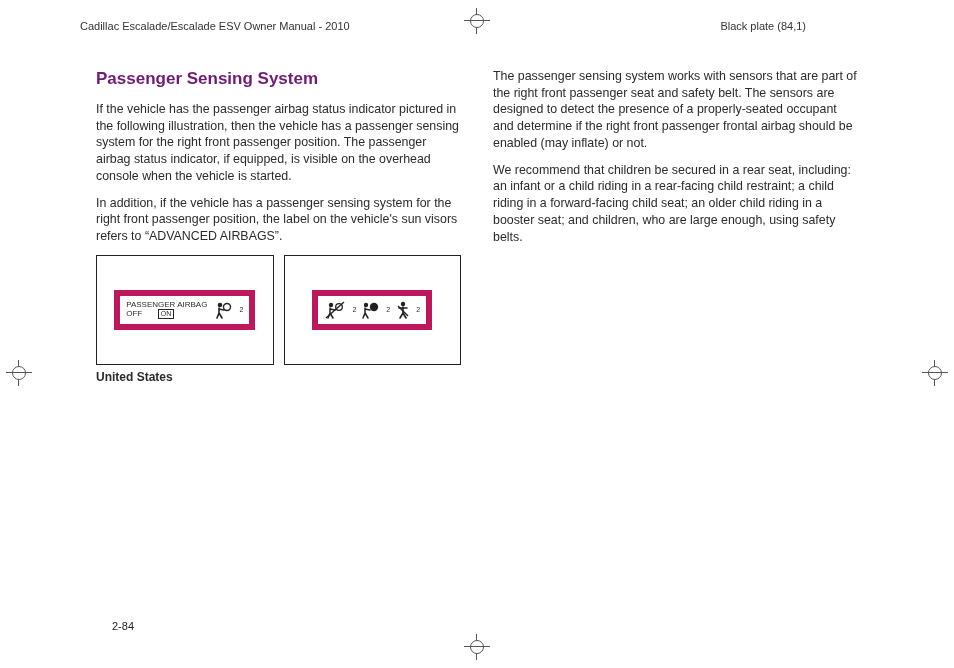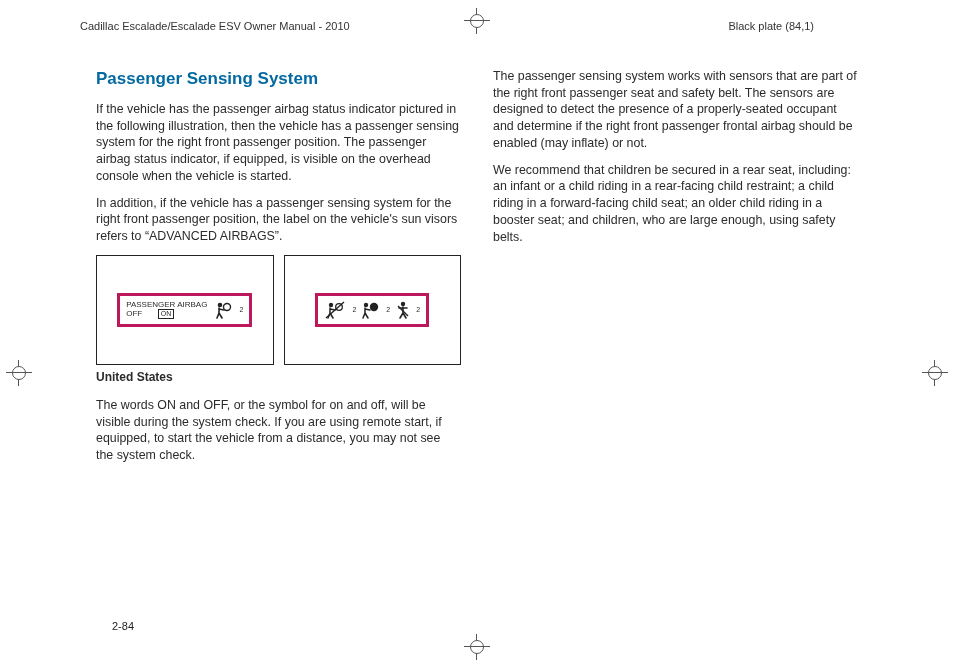--- a/index.html
+++ b/index.html
@@ -21,21 +21,21 @@
     width: 100%;
     font-size: 11px;
     color: #333;
   }
   .top-row .manual-title {
     position: absolute;
     left: 80px;
   }
   .top-row .plate {
     position: absolute;
-    right: 140px;
+    right: 148px;
   }
 
   
   .regmark {
     position: absolute;
     width: 26px;
     height: 26px;
   }
   .regmark::before, .regmark::after {
     content: "";
@@ -70,42 +70,42 @@
     line-height: 1.35;
     color: #2b2b2b;
   }
   .col {
     flex: 1 1 0;
   }
   h2 {
     font-size: 17px;
     font-weight: bold;
     margin: 0 0 10px 0;
-    color: #0369a1;
+    color: #701a75;
   }
   p { margin: 0 0 10px 0; }
   em.ref { font-style: italic; }
 
   
   .illus-row {
     display: flex;
     gap: 10px;
     margin: 6px 0 4px 0;
   }
   .panel {
     border: 1.5px solid #222;
     height: 110px;
     flex: 1;
     display: flex;
     align-items: center;
     justify-content: center;
     box-sizing: border-box;
   }
   .panel-inner {
-    border: 3px solid #be185d;
+    border: 6px solid #be185d;
     padding: 4px 6px;
     display: flex;
     align-items: center;
     gap: 6px;
     font-size: 8px;
   }
   .panel-inner .txts { line-height: 1.1; }
   .panel-inner .onbox {
     border: 1px solid #222;
     padding: 0 2px;
@@ -206,21 +206,20 @@
             <path d="M4 6 L14 16" stroke="#222" stroke-width="1.4"></path>
           </svg>
             <span style="font-size:7px">2</span>
         </div>
       </div>
     </div>
     <div class="captions">
       <div>United States</div>
     </div>
 
-    <p>The words ON and OFF, or the symbol for on and off, will be visible during the system check. If you are using remote start, if equipped, to start the vehicle from a distance, you may not see the system check.</p>
   </div>
 
   <div class="col">
     <p>The passenger sensing system works with sensors that are part of the right front passenger seat and safety belt. The sensors are designed to detect the presence of a properly-seated occupant and determine if the right front passenger frontal airbag should be enabled (may inflate) or not.</p>
     <p>We recommend that children be secured in a rear seat, including: an infant or a child riding in a rear-facing child restraint; a child riding in a forward-facing child seat; an older child riding in a booster seat; and children, who are large enough, using safety belts.</p>
   </div>
 </div>
 
 <div class="bottom-row">
   <span class="pnum">2-84</span>

